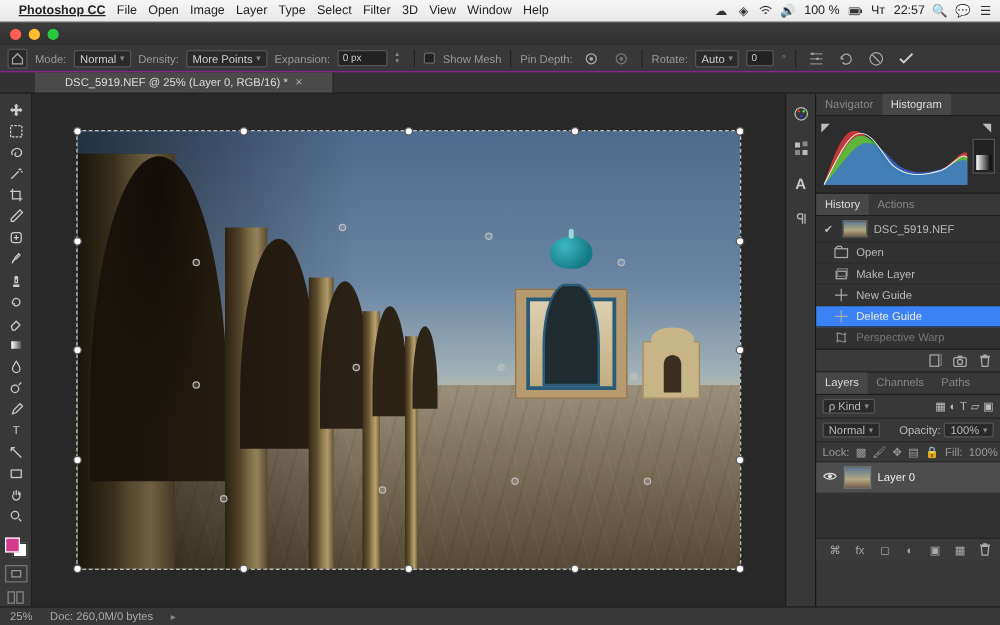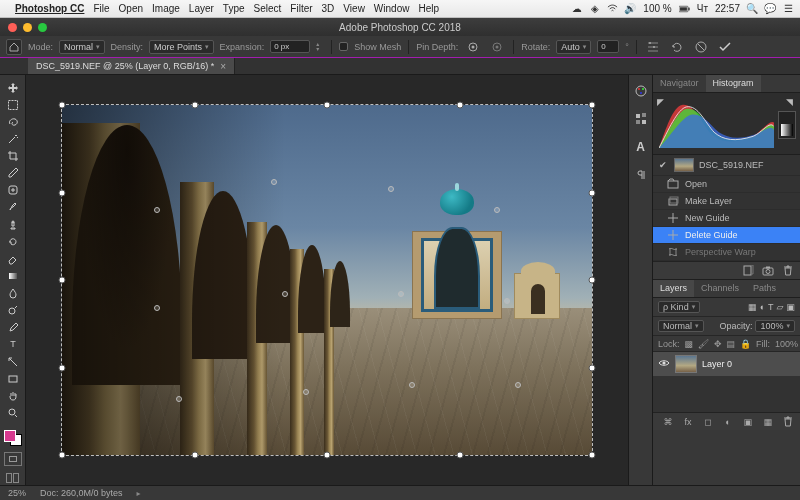--- a/index.html
+++ b/index.html
@@ -29,21 +29,21 @@
 .optbar .sel:after{content:"▾";font-size:7px;color:#888;}
 .optbar .check { width:9px;height:9px;border:1px solid #666;background:#222;border-radius:2px;display:inline-block; }
 .optbar .inp { background:#222;border:1px solid #555;color:#ccc;padding:0 3px;width:40px;height:13px;border-radius:2px; display:inline-flex;align-items:center;font-size:8px;}
 .optbar .chev { width:8px;display:flex;flex-direction:column;font-size:6px;color:#888;line-height:5px; }
 .optbar .sep { width:1px;height:14px;background:#222;margin:0 1px; }
 .optbar .big-ico { width:18px;height:14px;display:flex;align-items:center;justify-content:center;color:#aaa; }
 .optbar svg{display:block;}
 
 
 .tabstrip { height:17px; background:#323232; border-bottom:1px solid #1a1a1a; display:flex; align-items:stretch; padding-left:28px; }
-.doc-tab { background:#4a4a4a; color:#ddd; font-size:9px; display:flex; align-items:center; padding:0 8px; gap:6px; border-right:1px solid #222;}
+.doc-tab { background:#4a4a4a; color:#ddd; font-size:9px; display:flex; align-items:center; padding:0 24px; gap:6px; border-right:1px solid #222;}
 .doc-tab .x { color:#aaa; font-size:10px; }
 
 
 .main { display:flex; height:calc(500px - 18px - 18px - 22px - 17px - 15px); background:#2b2b2b; }
 .toolbar { width:26px; background:#383838; border-right:1px solid #1a1a1a; display:flex; flex-direction:column; align-items:center; padding-top:4px; gap:0; }
 .tool { width:22px; height:18px; display:flex; align-items:center; justify-content:center; color:#c8c8c8; position:relative; border-radius:2px;}
 .tool svg{display:block;}
 .swatches { margin-top:6px; position:relative; width:22px; height:22px; }
 .sw-b{position:absolute;right:2px;bottom:2px;width:12px;height:12px;background:#fff;border:1px solid #000;}
 .sw-f{position:absolute;left:2px;top:2px;width:12px;height:12px;background:#d63a8f;border:1px solid #fff;}
@@ -168,21 +168,20 @@
     <span class="sys-icon">☰</span>
   </div>
 </div>
 
 <div class="winbar">
   <div class="traffic">
     <span class="t-close"></span>
     <span class="t-min"></span>
     <span class="t-max"></span>
   </div>
-  <div class="win-title">Adobe Photoshop CC 2018</div>
 </div>
 
 <div class="optbar">
   <span class="ico">
       <svg width="10" height="10" viewBox="0 0 10 10">
         <path d="M1 5 5 1l4 4v4H1z" fill="none" stroke="#aaa"></path>
       </svg>
     </span>
   <span class="lbl">Mode:</span>
   <span class="sel">
@@ -477,20 +476,24 @@
         <svg width="100%" height="100%" viewBox="0 0 100 50" preserveAspectRatio="none">
           <path d="M0 50 C6 30 12 8 20 6 C30 4 36 22 44 34 C52 44 62 46 78 40 C88 36 96 20 100 24 L100 50 Z" fill="#e03b3b" opacity=".85"></path>
           <path d="M0 50 C8 34 16 12 24 10 C34 8 40 24 48 34 C56 42 66 44 82 38 C90 34 96 22 100 28 L100 50 Z" fill="#3be03b" opacity=".75"></path>
           <path d="M0 50 C10 38 20 18 28 16 C38 14 44 26 52 34 C60 40 70 42 84 36 C92 32 98 26 100 32 L100 50 Z" fill="#3b6be0" opacity=".75"></path>
           <path d="M0 50 C8 32 16 10 24 8 C34 6 40 24 48 34 C56 42 66 44 82 38 C90 34 96 22 100 28" fill="none" stroke="#eee" stroke-width=".8"></path>
         </svg>
       </div>
       <div class="mini"></div>
     </div>
 
+    <div class="panel-tabs">
+      <span class="on">History</span>
+      <span>Actions</span>
+    </div>
     <div class="history">
       <div class="body">
         <div class="thumb-row">
           <span style="width:10px;color:#bbb">✔</span>
           <span class="thumb"></span>
           <span>DSC_5919.NEF</span>
         </div>
         <div class="hist-item">
             <span class="hist-ico">
               <svg width="12" height="12" viewBox="0 0 12 12">

